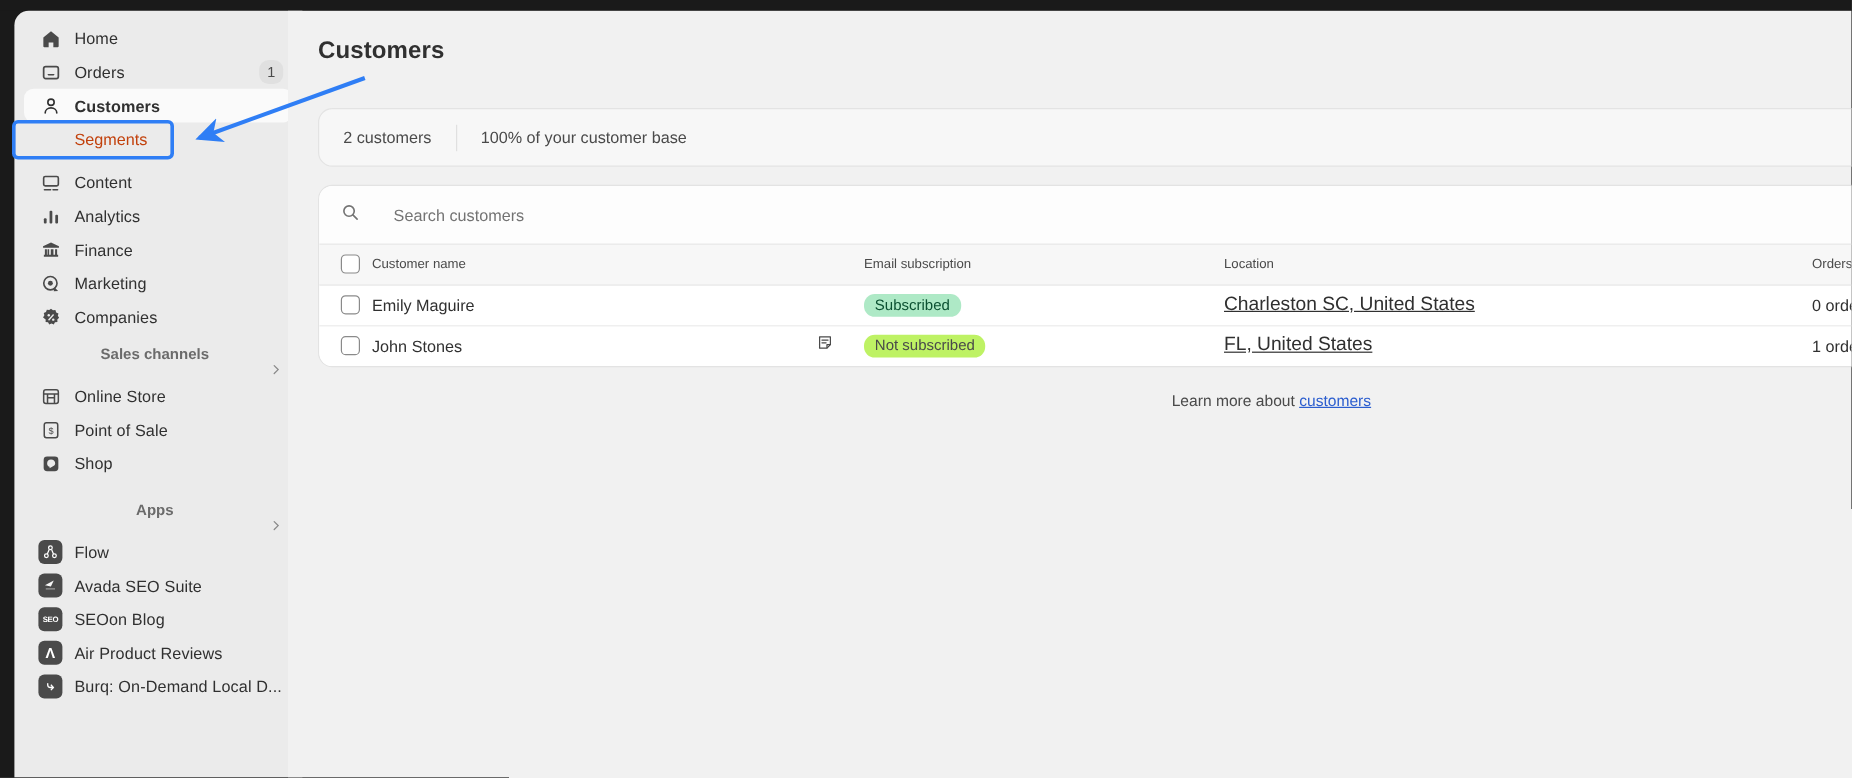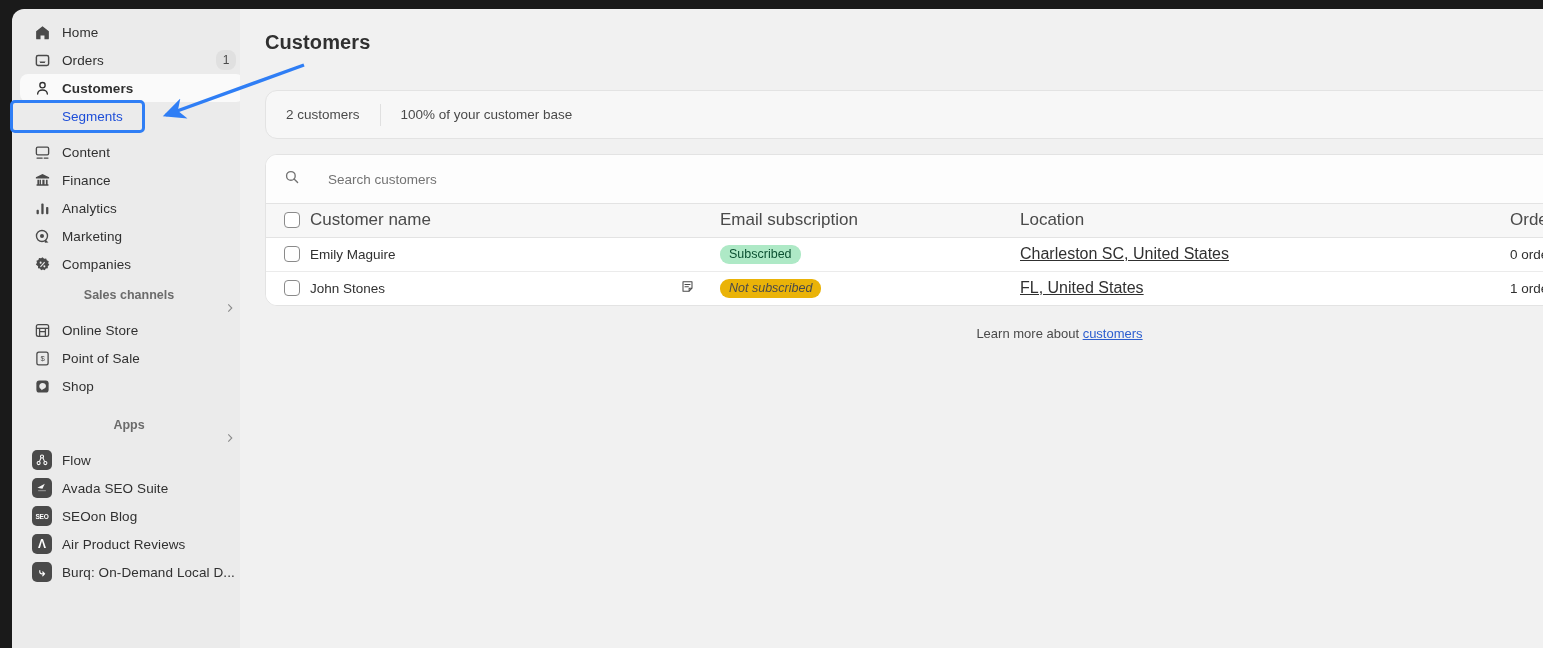--- a/index.html
+++ b/index.html
@@ -62,21 +62,21 @@
     border-radius: 8px;
     min-width: 20px; height: 20px;
     display: flex; align-items: center; justify-content: center;
     padding: 0 6px;
   }
   .subnav-item {
     height: 28px;
     display: flex; align-items: center;
     padding-left: 50px;
     font-size: 13.5px;
-    color: #1d4ed8;
+    color: #c2410c;
     cursor: pointer;
   }
   .nav-gap { height: 8px; }
   .section-head {
     display: flex; align-items: center;
     height: 28px;
     padding: 0 16px 0 10px;
     margin-top: 10px;
     flex-direction: column;
   }
@@ -146,21 +146,21 @@
     margin-left: 28px;
   }
   table.cust { width: 100%; border-collapse: collapse; table-layout: fixed; }
   table.cust th, table.cust td {
     text-align: left;
     font-weight: normal;
     vertical-align: middle;
   }
   table.cust thead tr { background: #f7f7f7; height: 33px; }
   table.cust thead th {
-    font-size: 17px; color: #4a4a4a;
+    font-size: 11px; color: #4a4a4a;
     border-bottom: 1px solid #e3e3e3;
   }
   table.cust tbody tr { height: 34px; background: #fff; }
   table.cust tbody tr + tr td { border-top: 1px solid #ebebeb; }
   table.cust tbody tr:last-child td { border-bottom: 1px solid #e3e3e3; }
   .col-check { width: 44px; padding-left: 18px; }
   .col-name  { width: 370px; }
   .col-note  { width: 40px; }
   .col-email { width: 300px; }
   .col-loc   { width: 490px; }
@@ -180,21 +180,21 @@
   .cell-orders { font-size: 13.5px; color: #303030; }
   th.col-orders { font-size: 12.5px; color: #4a4a4a; }
   .badge {
     display: inline-block;
     font-size: 12.5px;
     padding: 2px 9px 3px 9px;
     border-radius: 9px;
     line-height: 14px;
   }
   .badge-subscribed { background: #aee9c6; color: #0c5132; }
-  .badge-notsub { background: #eab308; color: #4a4a4a; font-style: italic; }
+  .badge-notsub { background: #bef264; color: #4a4a4a; }
   .learn-more {
     position: absolute; left: 0; top: 317px;
     width: 1639px;
     text-align: center;
     font-size: 13px; color: #4a4a4a;
   }
   .learn-more a {
     color: #2c5ecf; text-decoration: underline;
   }
   
@@ -266,35 +266,35 @@
             <rect x="2.8" y="3.6" width="14.4" height="9.2" rx="1.6"></rect>
             <path d="M3.6 16.6h6M12 16.6h4.4" stroke-linecap="round"></path>
           </svg>
       </span>
       <span class="label">Content</span>
     </div>
 
     <div class="nav-item">
       <span class="ico">
         <svg width="17" height="17" viewBox="0 0 20 20" fill="#4a4a4a">
-            <path d="M10 2.4 2.2 6.2v1.5h15.6V6.2L10 2.4zM4 9.1v5.4H3v1.8h14v-1.8h-1V9.1h-2v5.4h-1.6V9.1H9.8v5.4H8.2V9.1H6.6v5.4H6V9.1H4z"></path>
-          </svg>
-      </span>
-      <span class="label">Finance</span>
-    </div>
-
-    <div class="nav-item">
-      <span class="ico">
-        <svg width="17" height="17" viewBox="0 0 20 20" fill="#4a4a4a">
             <rect x="3" y="11.5" width="2.7" height="5.2" rx="1"></rect>
             <rect x="8.6" y="4.2" width="2.7" height="12.5" rx="1"></rect>
             <rect x="14.2" y="8.2" width="2.7" height="8.5" rx="1"></rect>
           </svg>
       </span>
       <span class="label">Analytics</span>
+    </div>
+
+    <div class="nav-item">
+      <span class="ico">
+        <svg width="17" height="17" viewBox="0 0 20 20" fill="#4a4a4a">
+            <path d="M10 2.4 2.2 6.2v1.5h15.6V6.2L10 2.4zM4 9.1v5.4H3v1.8h14v-1.8h-1V9.1h-2v5.4h-1.6V9.1H9.8v5.4H8.2V9.1H6.6v5.4H6V9.1H4z"></path>
+          </svg>
+      </span>
+      <span class="label">Finance</span>
     </div>
 
     <div class="nav-item">
       <span class="ico">
         <svg width="17" height="17" viewBox="0 0 20 20" fill="none" stroke="#4a4a4a" stroke-width="1.6">
             <circle cx="9.4" cy="9.4" r="6.5"></circle>
             <circle cx="9.4" cy="9.4" r="2.4" fill="#4a4a4a" stroke="none"></circle>
             <path d="M10.6 10.8 17 17l-4.3.4.5-4.3z" fill="#4a4a4a" stroke="none"></path>
           </svg>
       </span>

